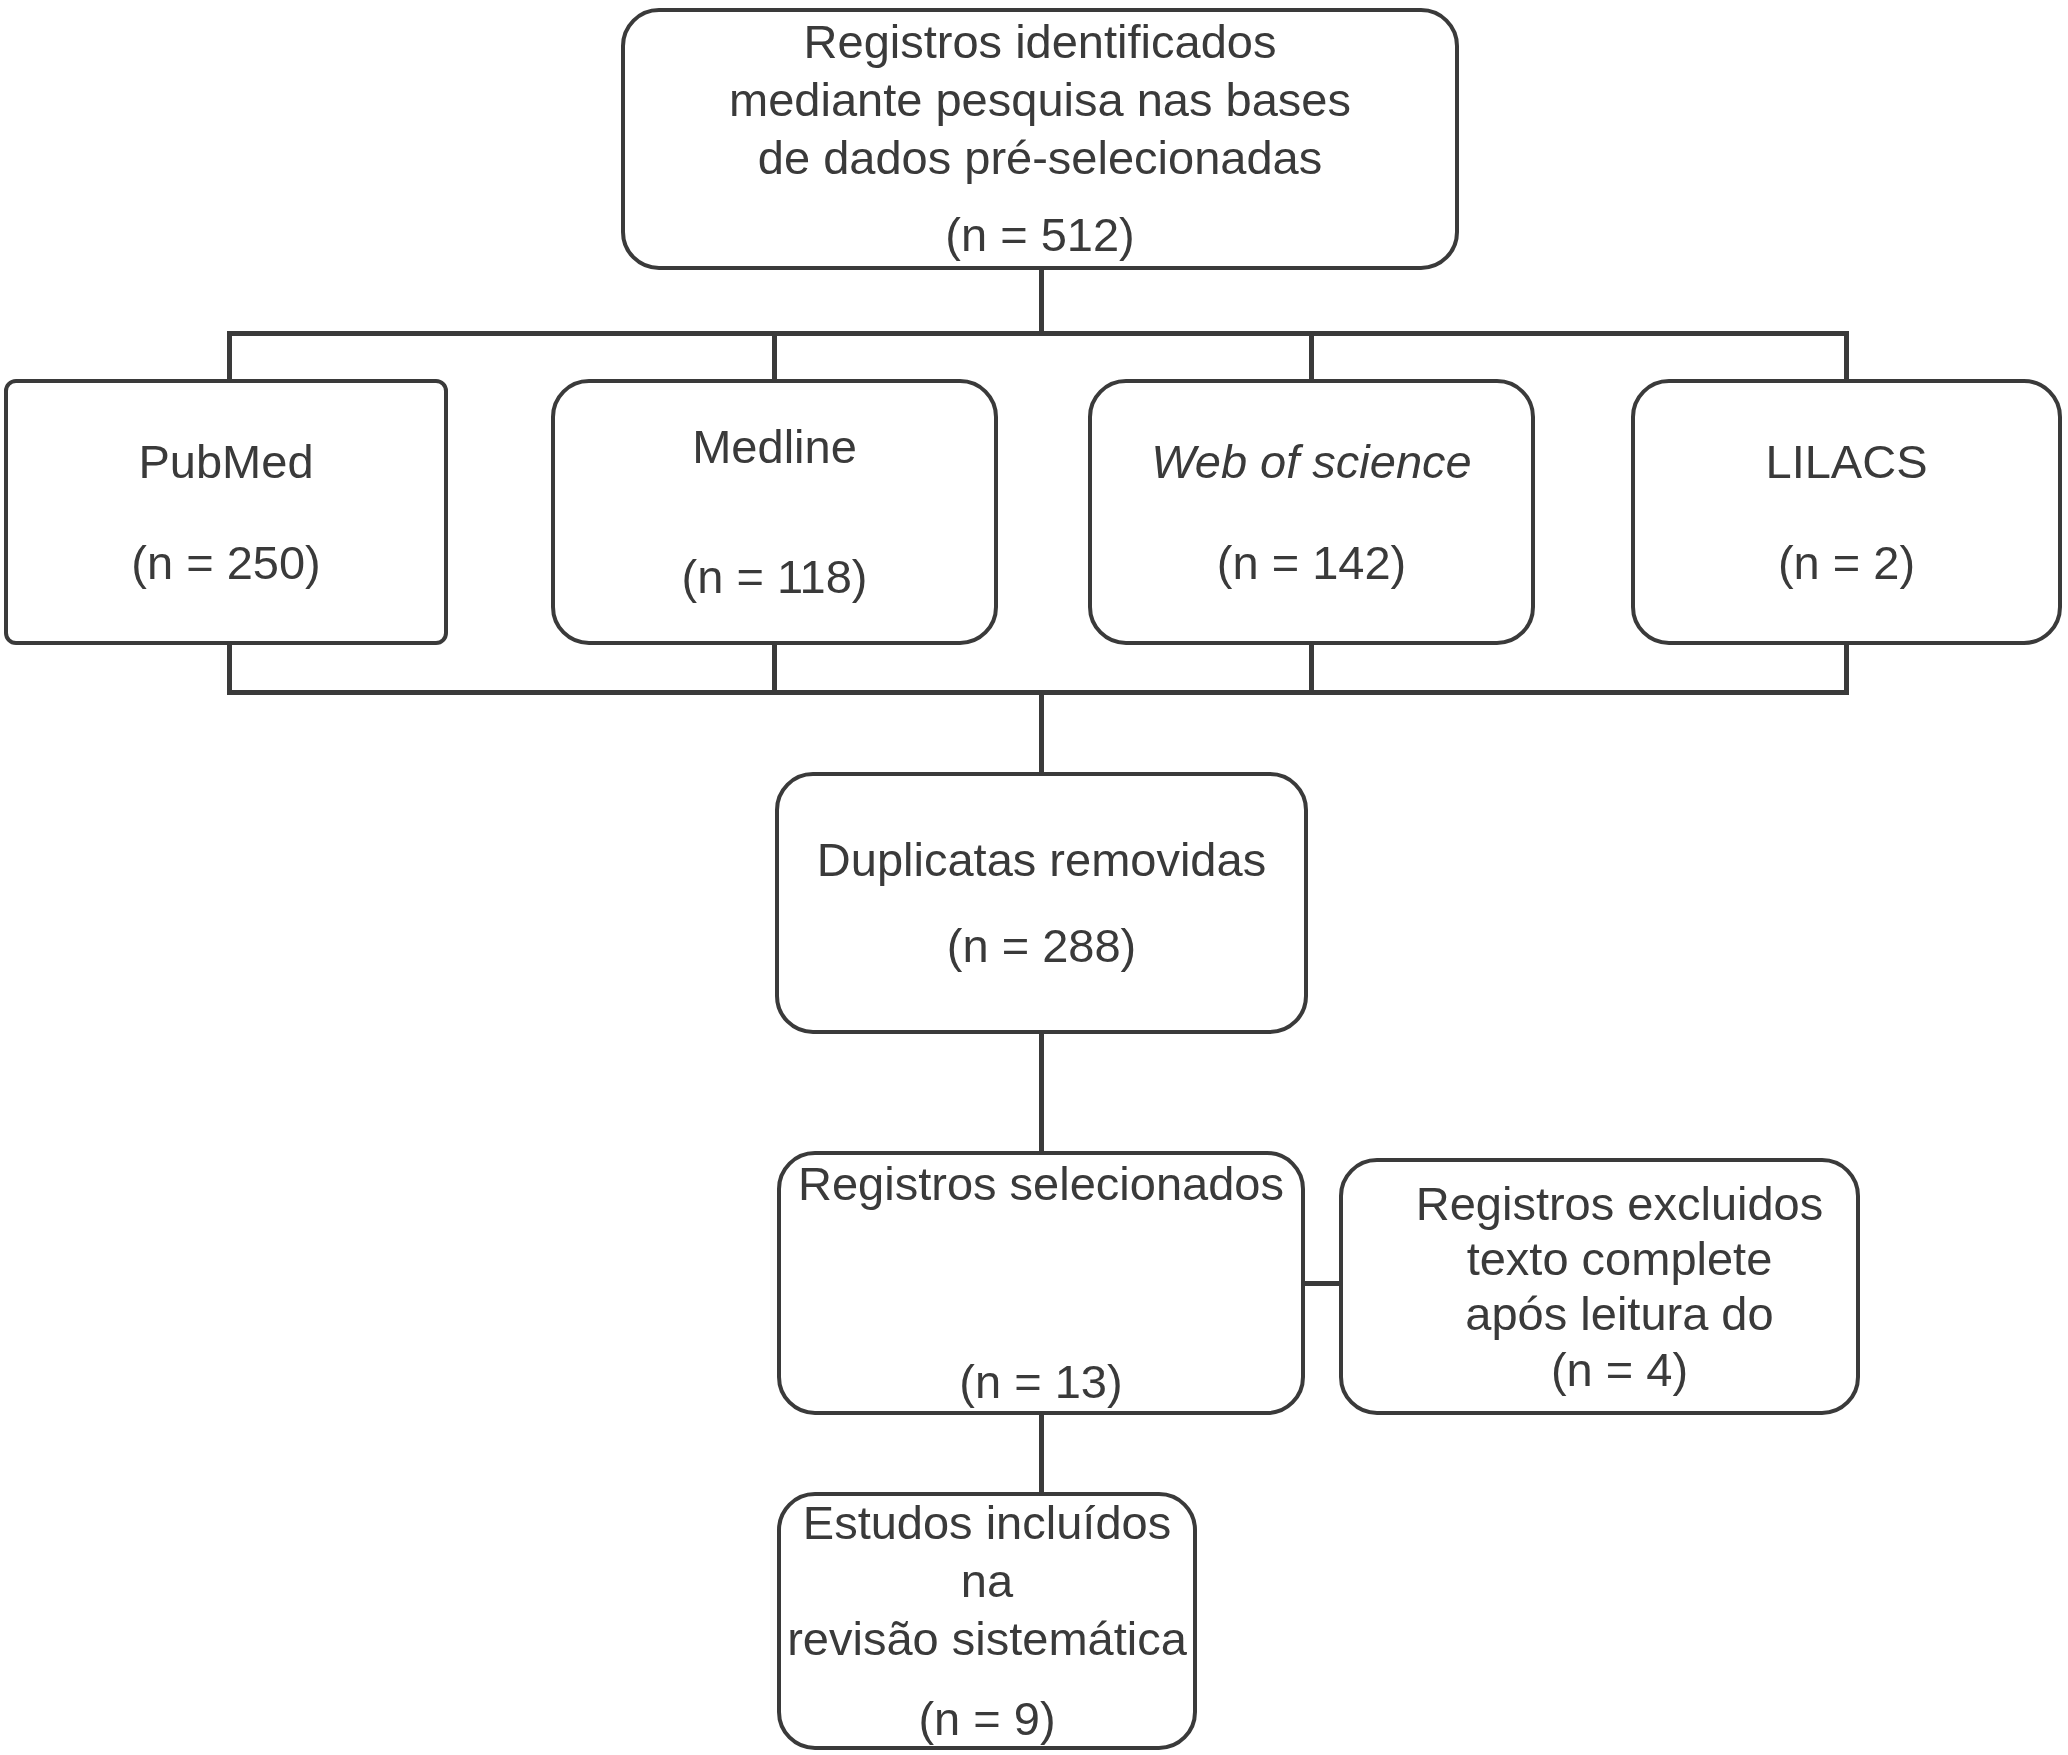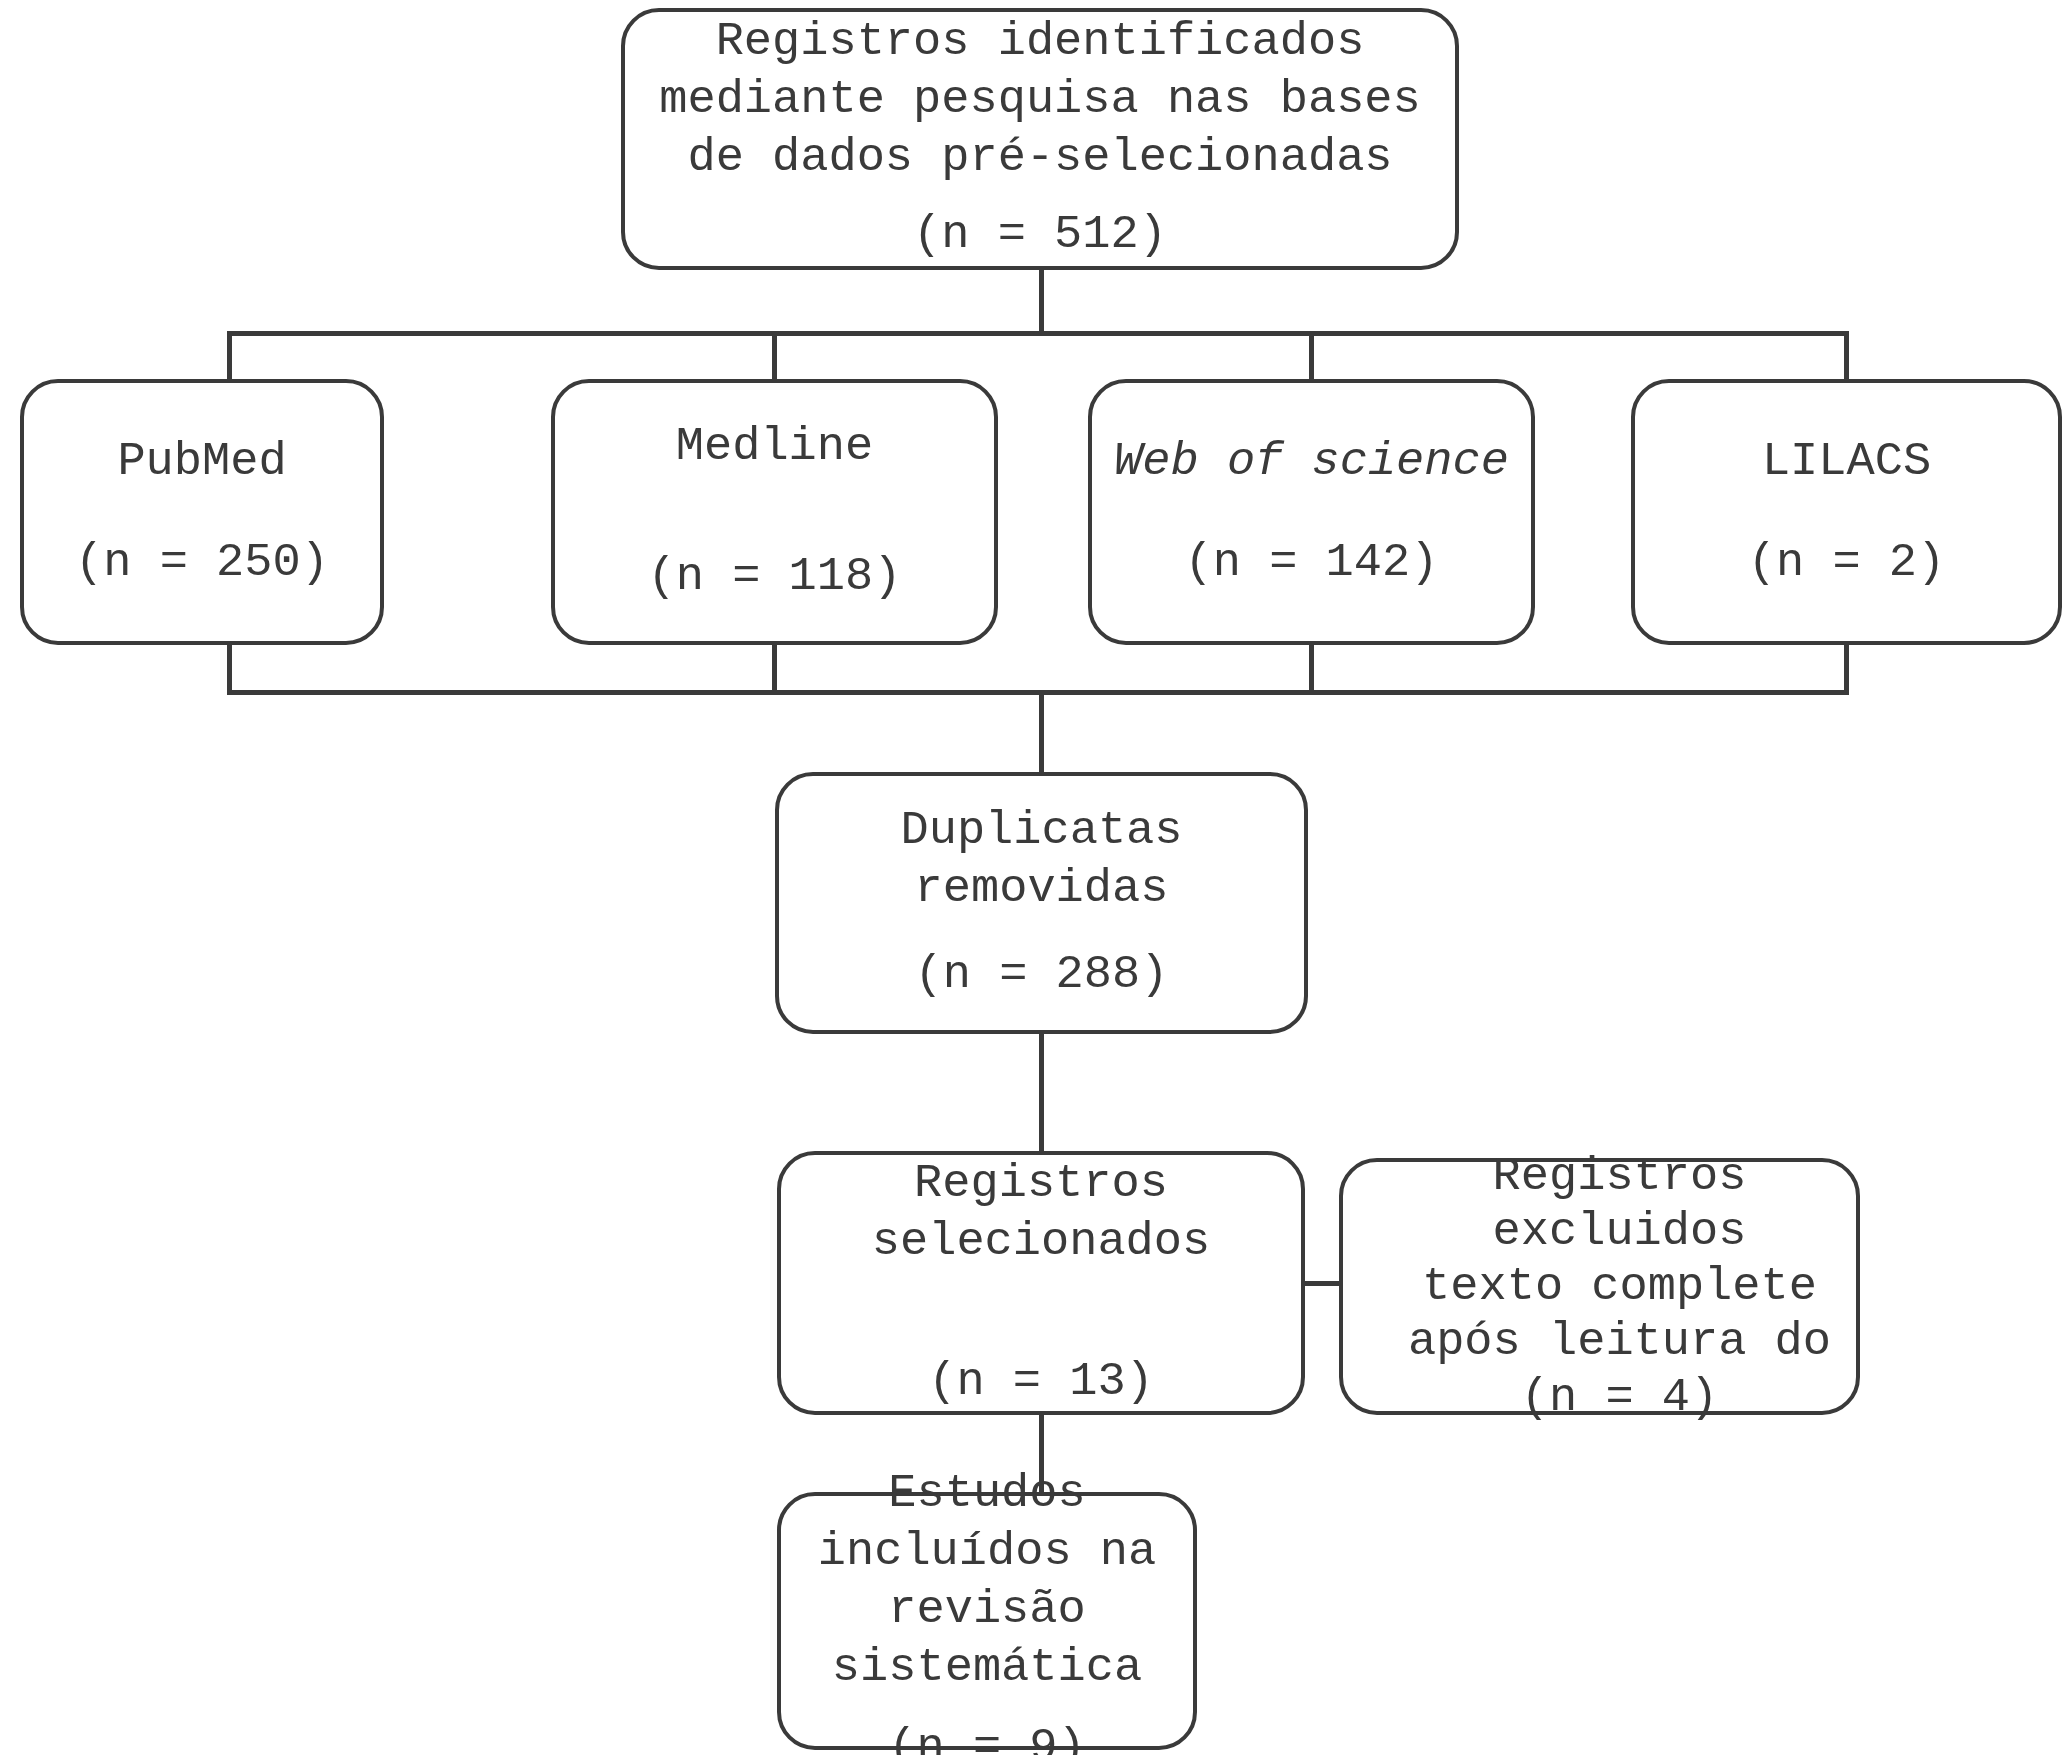--- a/index.html
+++ b/index.html
@@ -5,21 +5,21 @@
   html, body {
     margin: 0;
     padding: 0;
     background: #ffffff;
   }
   .canvas {
     position: relative;
     width: 2069px;
     height: 1755px;
     background: #ffffff;
-    font-family: Liberation Mono, monospace;
+    font-family: Liberation Sans, sans-serif;
     color: #3a3a3a;
   }
   .box {
     position: absolute;
     box-sizing: border-box;
     border: 4.7px solid #3a3a3a;
     border-radius: 38px;
     background: #ffffff;
     display: flex;
     flex-direction: column;
@@ -32,21 +32,21 @@
   .box .label span { display: block; }
   .box .nline { margin-top: 24.5px; }
   .italic { font-style: italic; }
   .line {
     position: absolute;
     background: #3a3a3a;
   }
 
   
   #box-identified { left: 621px;  top: 7.5px;    width: 838px; height: 262px; }
-  #box-pubmed     { left: 20px;    top: 379px;  width: 364px; height: 266px; }
+  #box-pubmed     { left: 4px;    top: 379px;  width: 444px; height: 266px; border-radius: 12px; }
   #box-medline    { left: 551px;  top: 379px;  width: 447px; height: 266px; gap: 29px; }
   #box-wos        { left: 1088px; top: 379px;  width: 447px; height: 266px; }
   #box-lilacs     { left: 1631px; top: 379px;  width: 431px; height: 266px; }
   #box-duplicates { left: 775px;  top: 772px;  width: 533px; height: 262px; }
   #box-selected   { left: 777px;  top: 1151px; width: 528px; height: 264px; justify-content: space-between; }
   #box-excluded   { left: 1339px; top: 1158px; width: 521px; height: 257px;
                     font-size: 47px; line-height: 55px; padding-left: 40px; }
   #box-included   { left: 777px;  top: 1492px; width: 420px; height: 258px; }
 
   #box-identified .nline { margin-top: 19px; }

